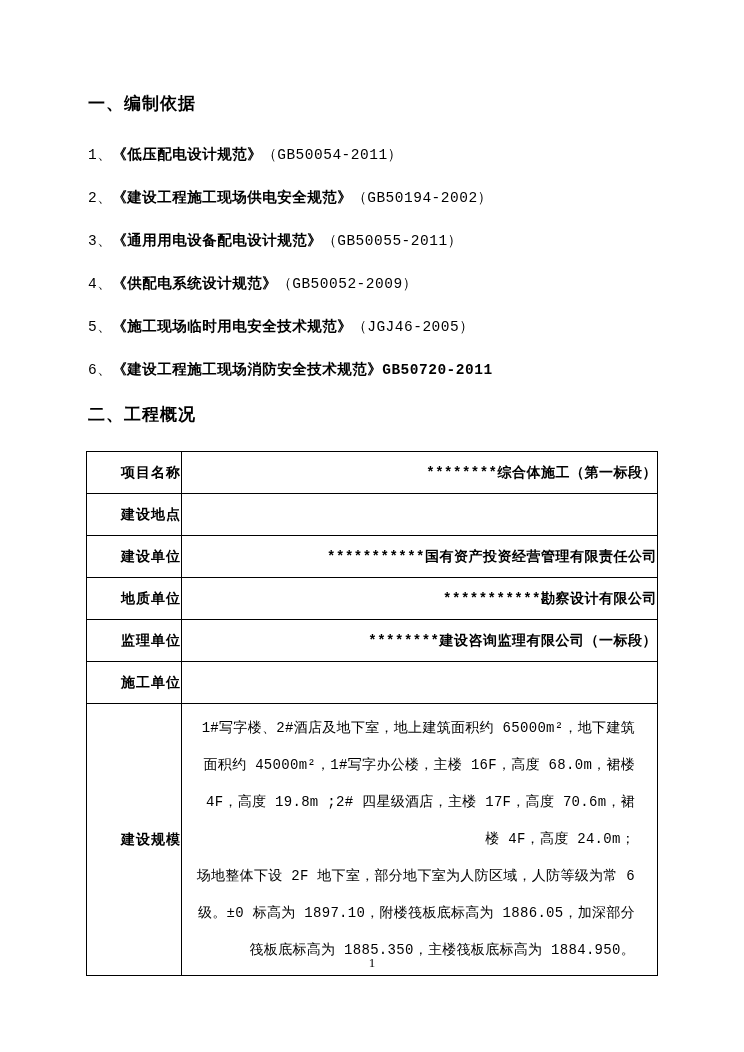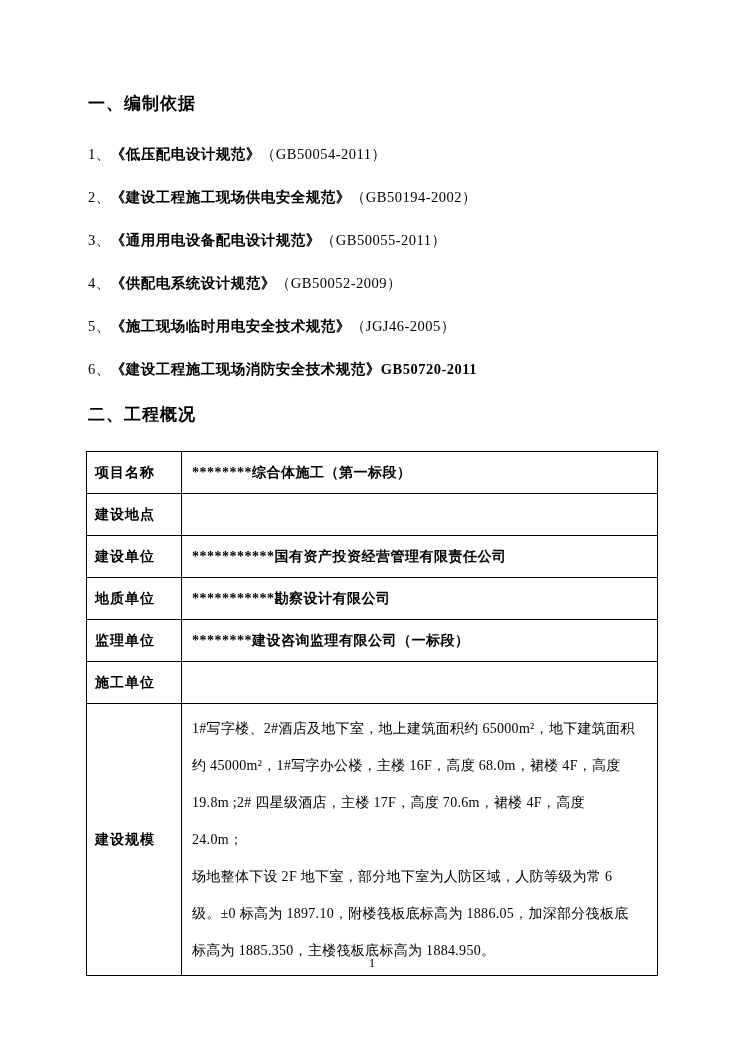--- a/index.html
+++ b/index.html
@@ -10,40 +10,42 @@
     position: relative;
     font-family: "Liberation Serif", "DejaVu Serif", serif;
     color: #000000;
   }
   .page {
     position: absolute;
     top: 0; left: 0;
     width: 744px;
     height: 1052px;
     padding: 92px 86px 0 86px;
+    font-family: Liberation Mono, monospace;
   }
   .sec-title {
     font-size: 17px;
     font-weight: bold;
     letter-spacing: 1px;
     margin-left: 2px;
   }
   .sec-title.first { margin-bottom: 30px; }
   .sec-title.second { margin-top: 10px; margin-bottom: 25px; }
   .ref-item {
     font-size: 14.5px;
     margin: 0 0 24px 2px;
     letter-spacing: 0.5px;
     white-space: nowrap;
   }
   .ref-item b { font-weight: bold; }
   table.info {
     border-collapse: collapse;
     width: 572px;
     table-layout: fixed;
+    text-align: right;
   }
   table.info td {
     border: 1px solid #000000;
     font-size: 14px;
     vertical-align: middle;
   }
   td.lbl {
     width: 95px;
     font-weight: bold;
     padding-left: 8px;

